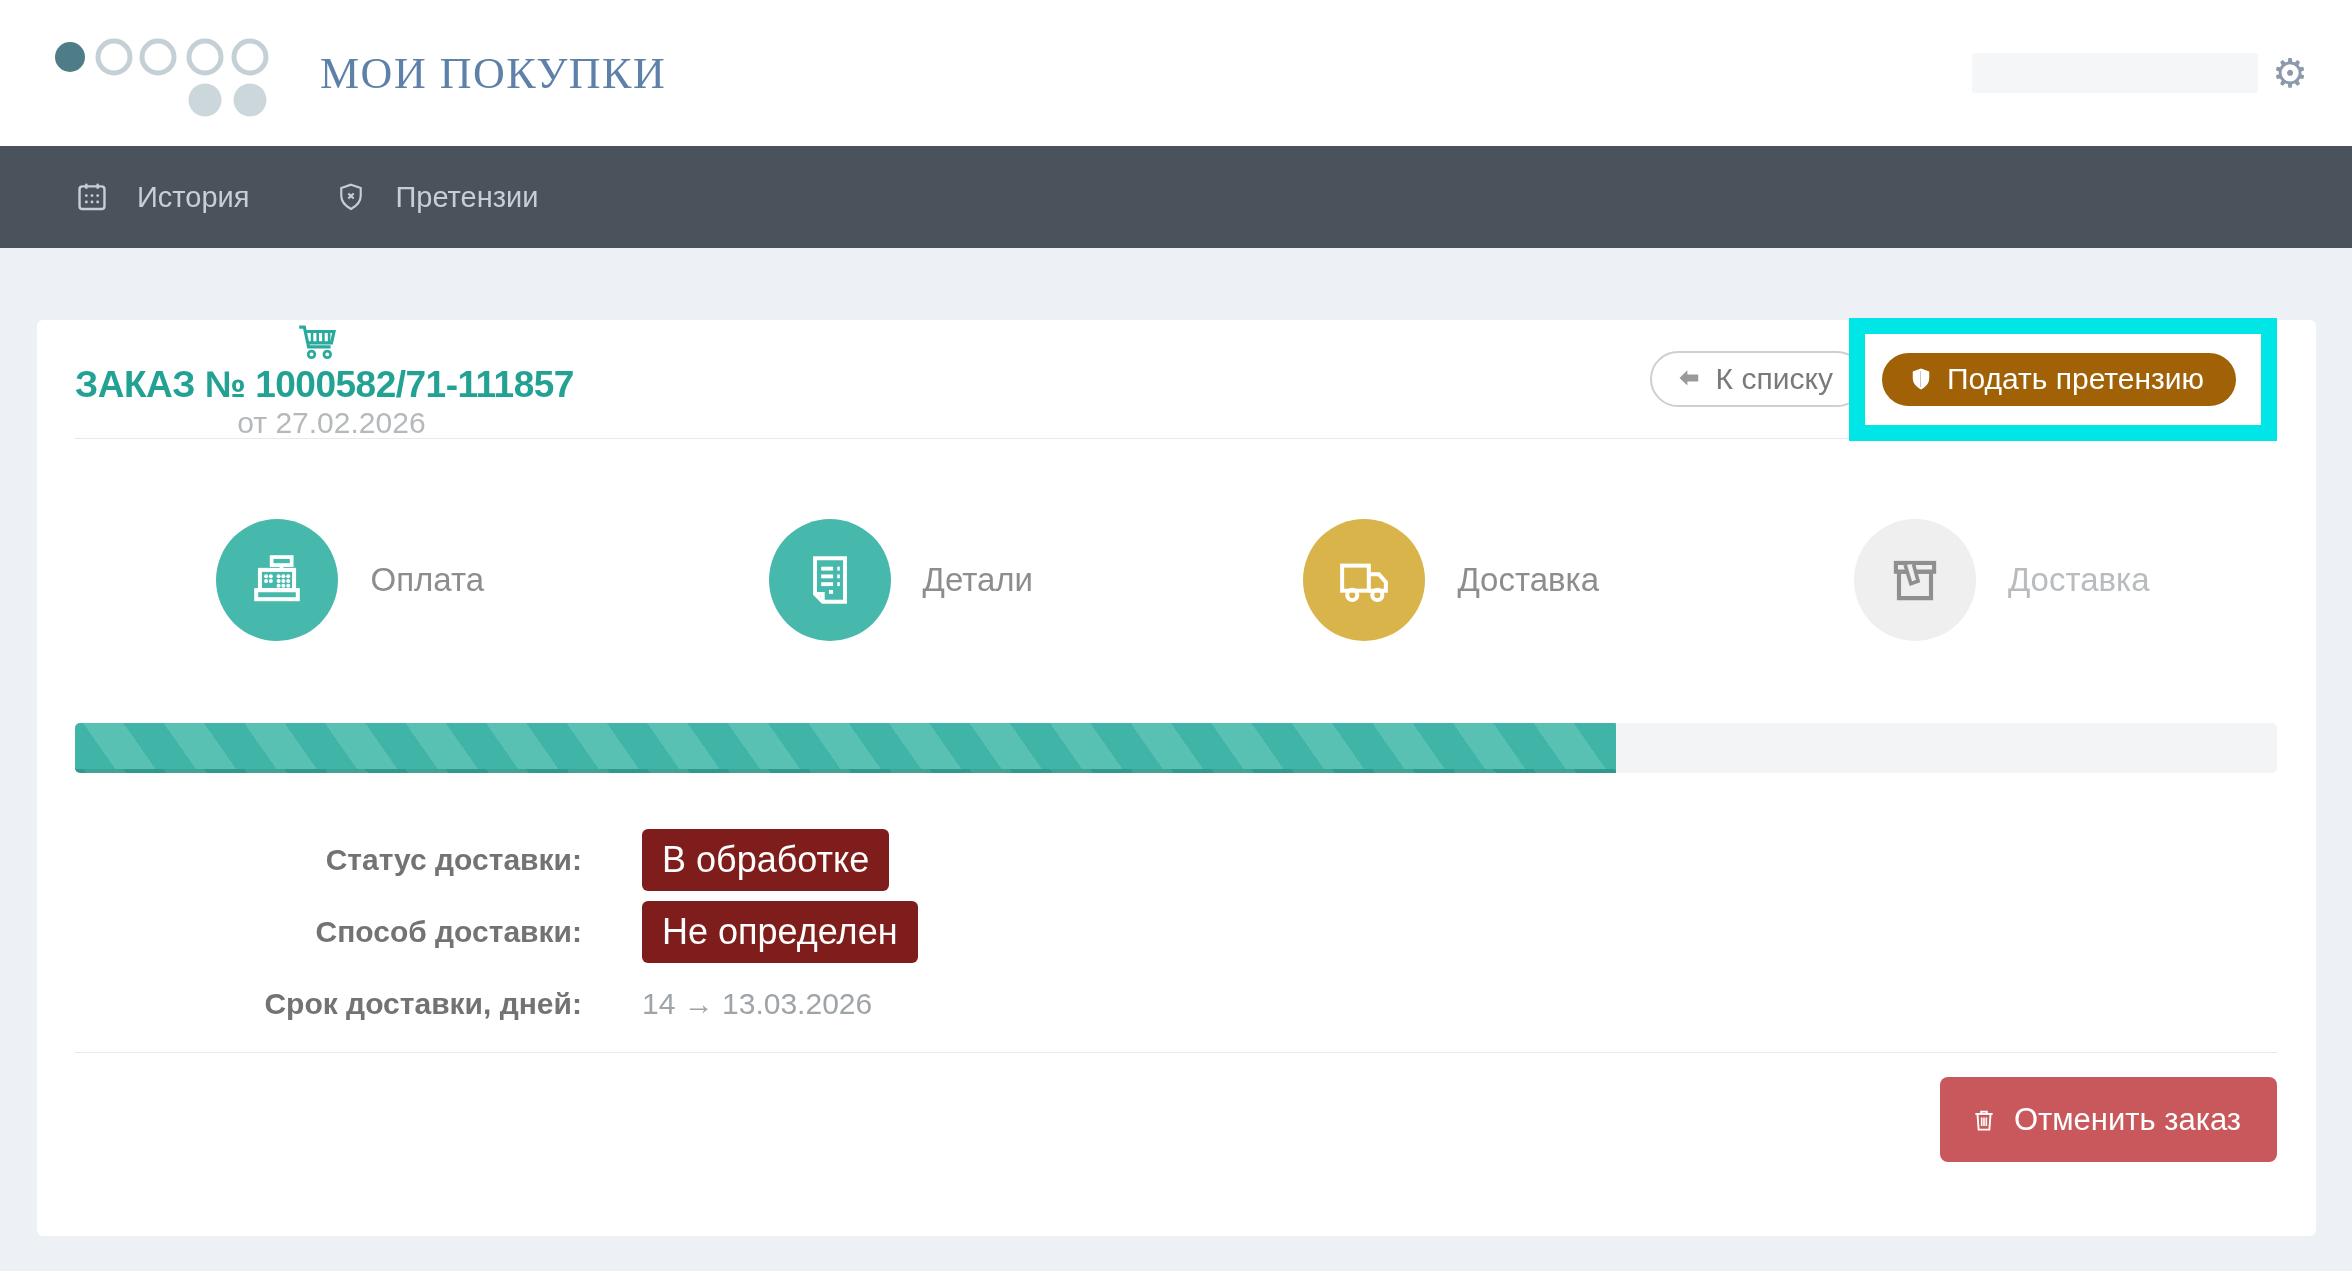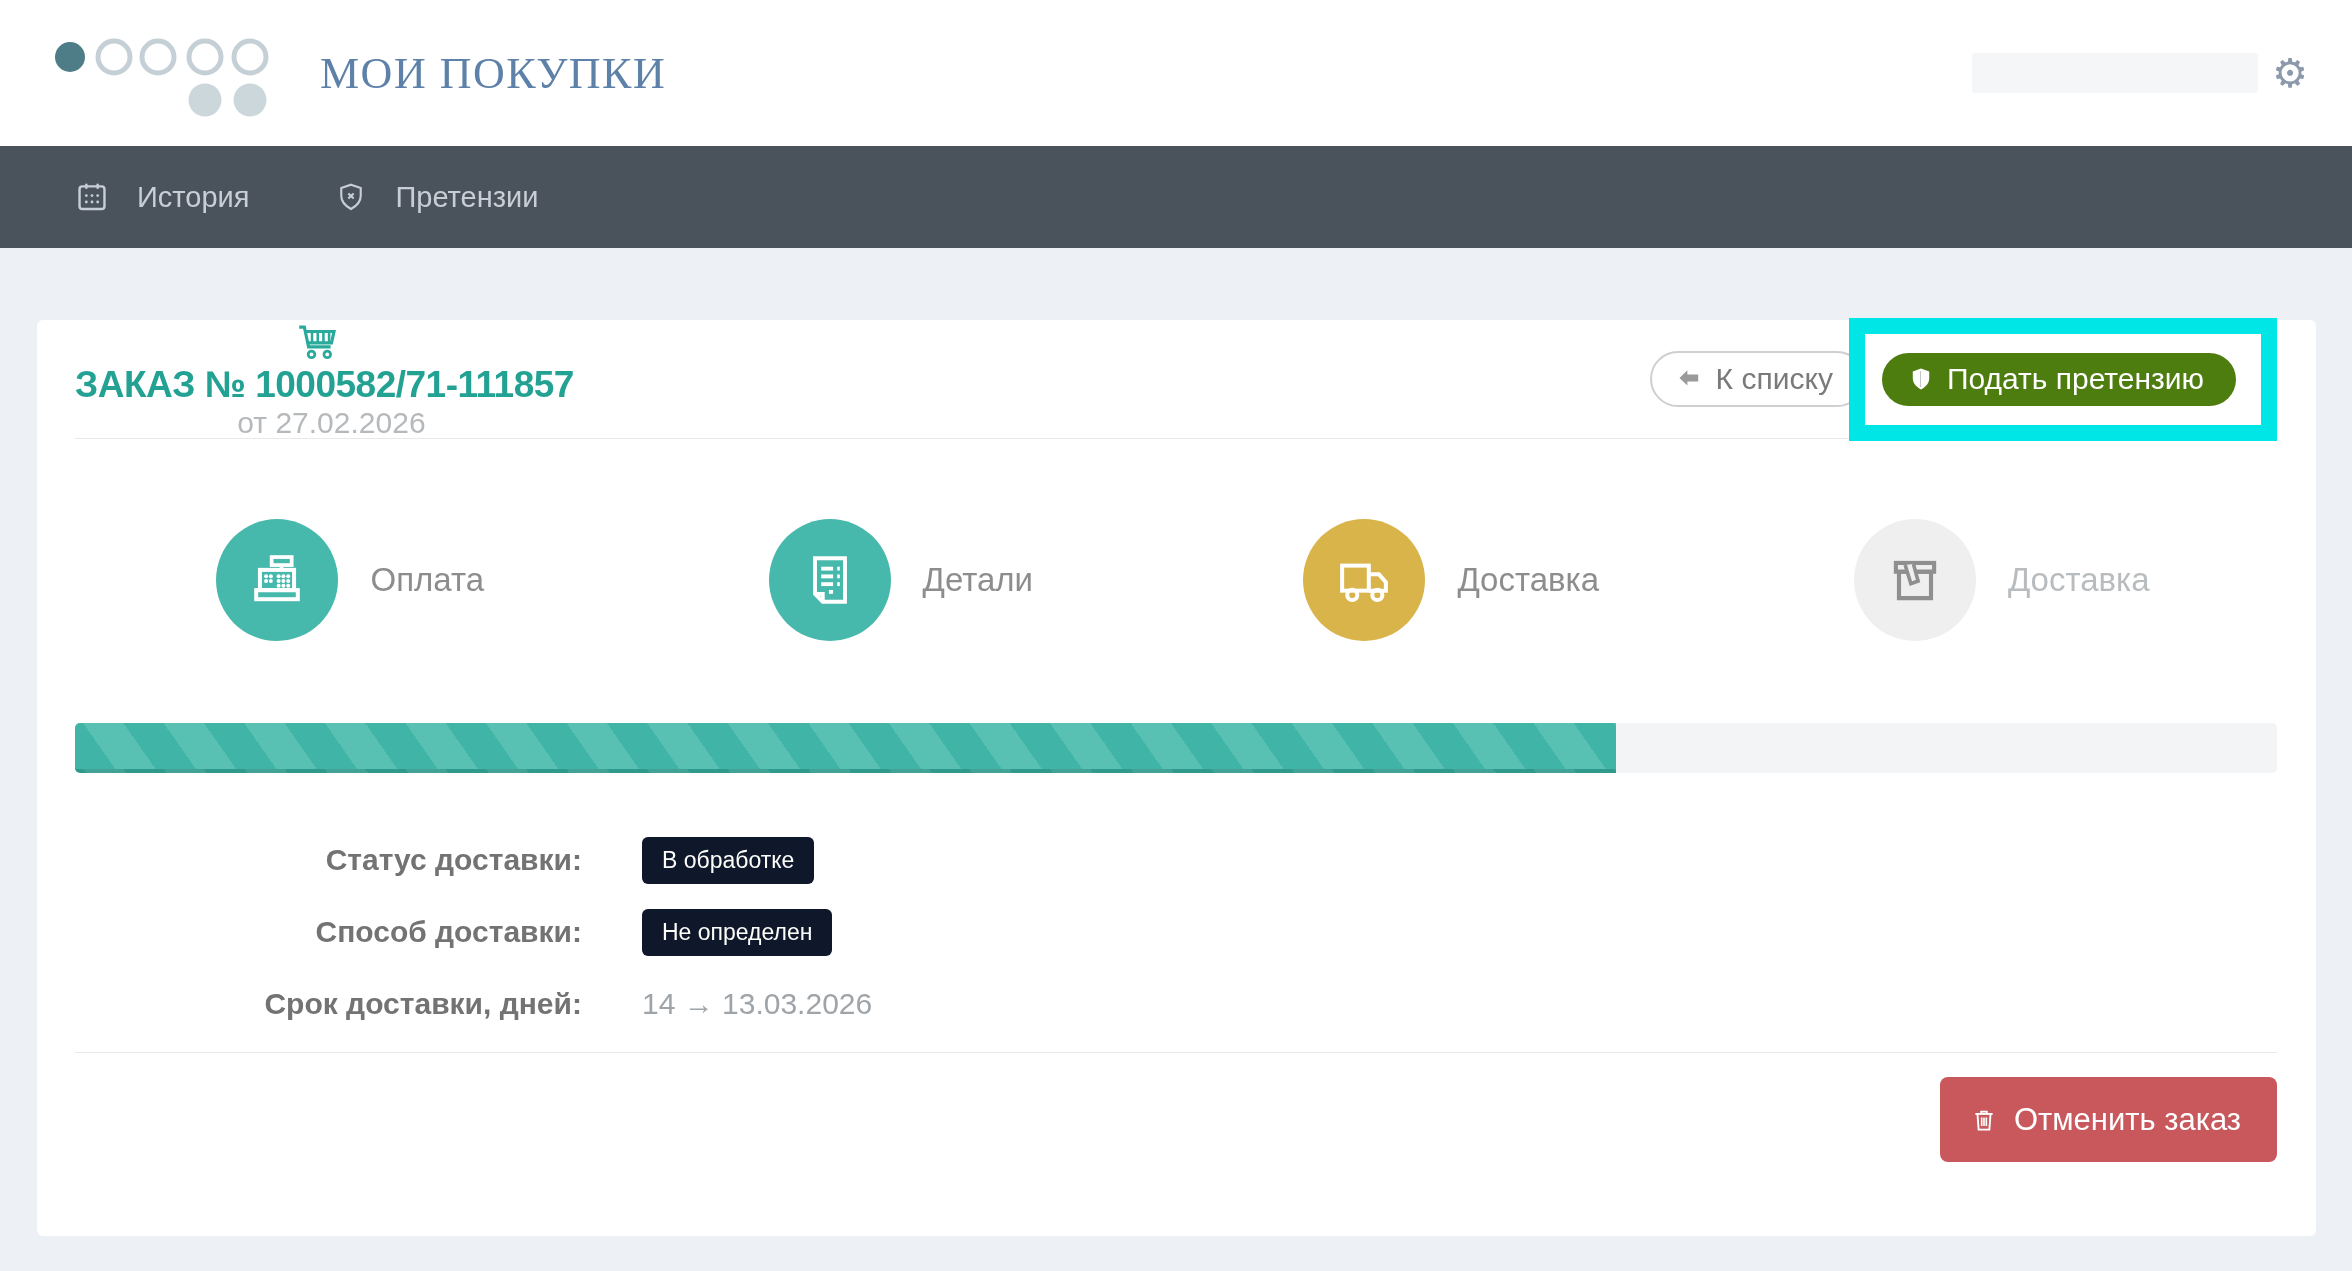--- a/index.html
+++ b/index.html
@@ -68,21 +68,21 @@
     font-size:30px; color:#7a7a7a; cursor:pointer; position:relative; z-index:1;
     margin-right:-16px; white-space:nowrap;
   }
   .annotation-box {
     position:relative; z-index:2;
     border:16px solid #00e6e6; background:#ffffff;
     padding:19px 25px 19px 17px;
   }
   .btn-claim {
     display:flex; align-items:center; gap:13px;
-    background:#4d7c0f; border:none; border-radius:28px;
+    background:#a16207; border:none; border-radius:28px;
     height:53px; padding:0 32px 0 26px;
     font-size:30px; color:#ffffff; cursor:pointer; white-space:nowrap;
   }
 
   
   .steps { margin-top:80px; display:flex; }
   .step {
     flex:1; display:flex; align-items:center; justify-content:center; gap:32px;
   }
   .step-circle {
@@ -107,21 +107,21 @@
   }
 
   
   .details { margin-top:51px; }
   .detail-row { height:72px; display:flex; align-items:center; }
   .detail-label {
     width:507px; text-align:right; font-size:30px; font-weight:bold; color:#737373;
   }
   .detail-value { margin-left:60px; display:flex; align-items:center; }
   .badge {
-    background:#0f172a; color:#fdfdfb; font-size:23px;
+    background:#7f1d1d; color:#fdfdfb; font-size:36px;
     padding:10px 20px; border-radius:6px;
   }
   .plain-value { font-size:30px; color:#9fa4a8; }
 
   .divider2 { margin-top:12px; height:1px; background:#e9e9e9; }
 
   
   .actions { margin-top:24px; display:flex; justify-content:flex-end; }
   .btn-cancel {
     display:flex; align-items:center; gap:16px;

